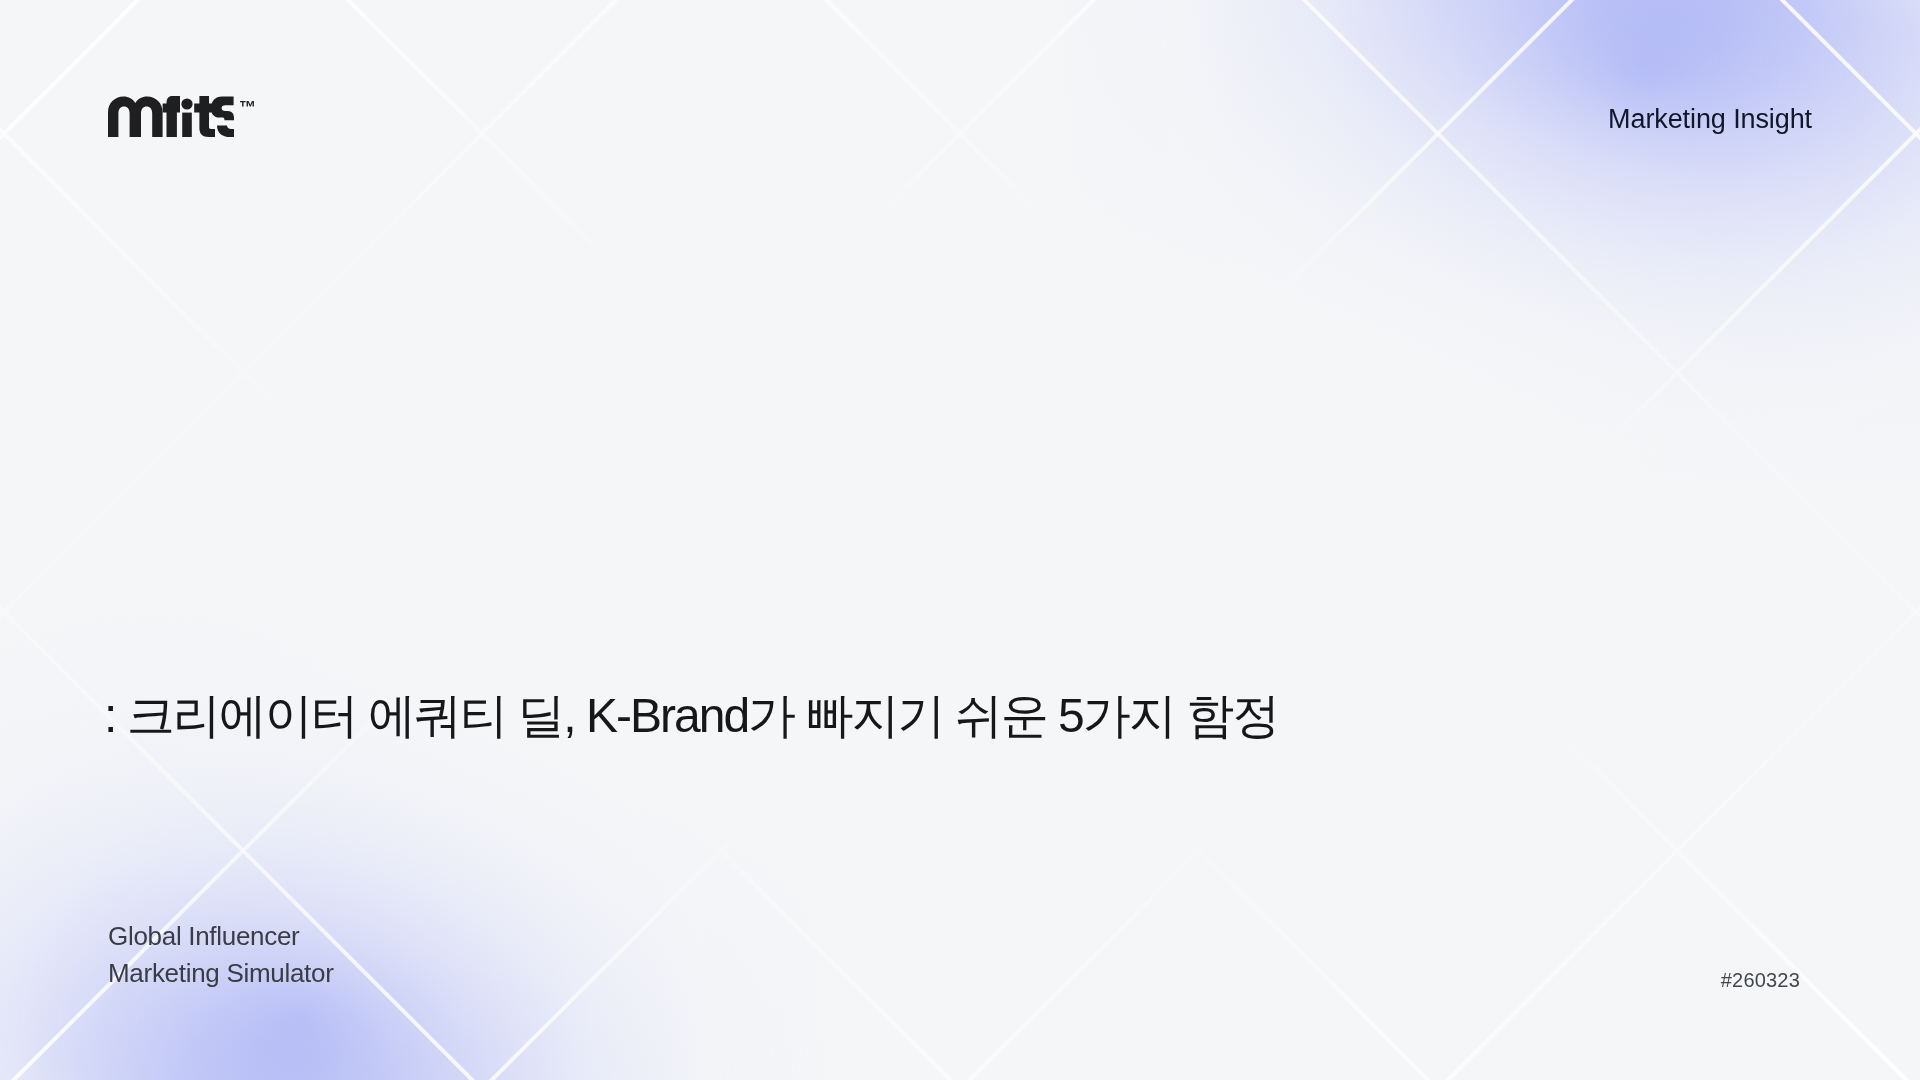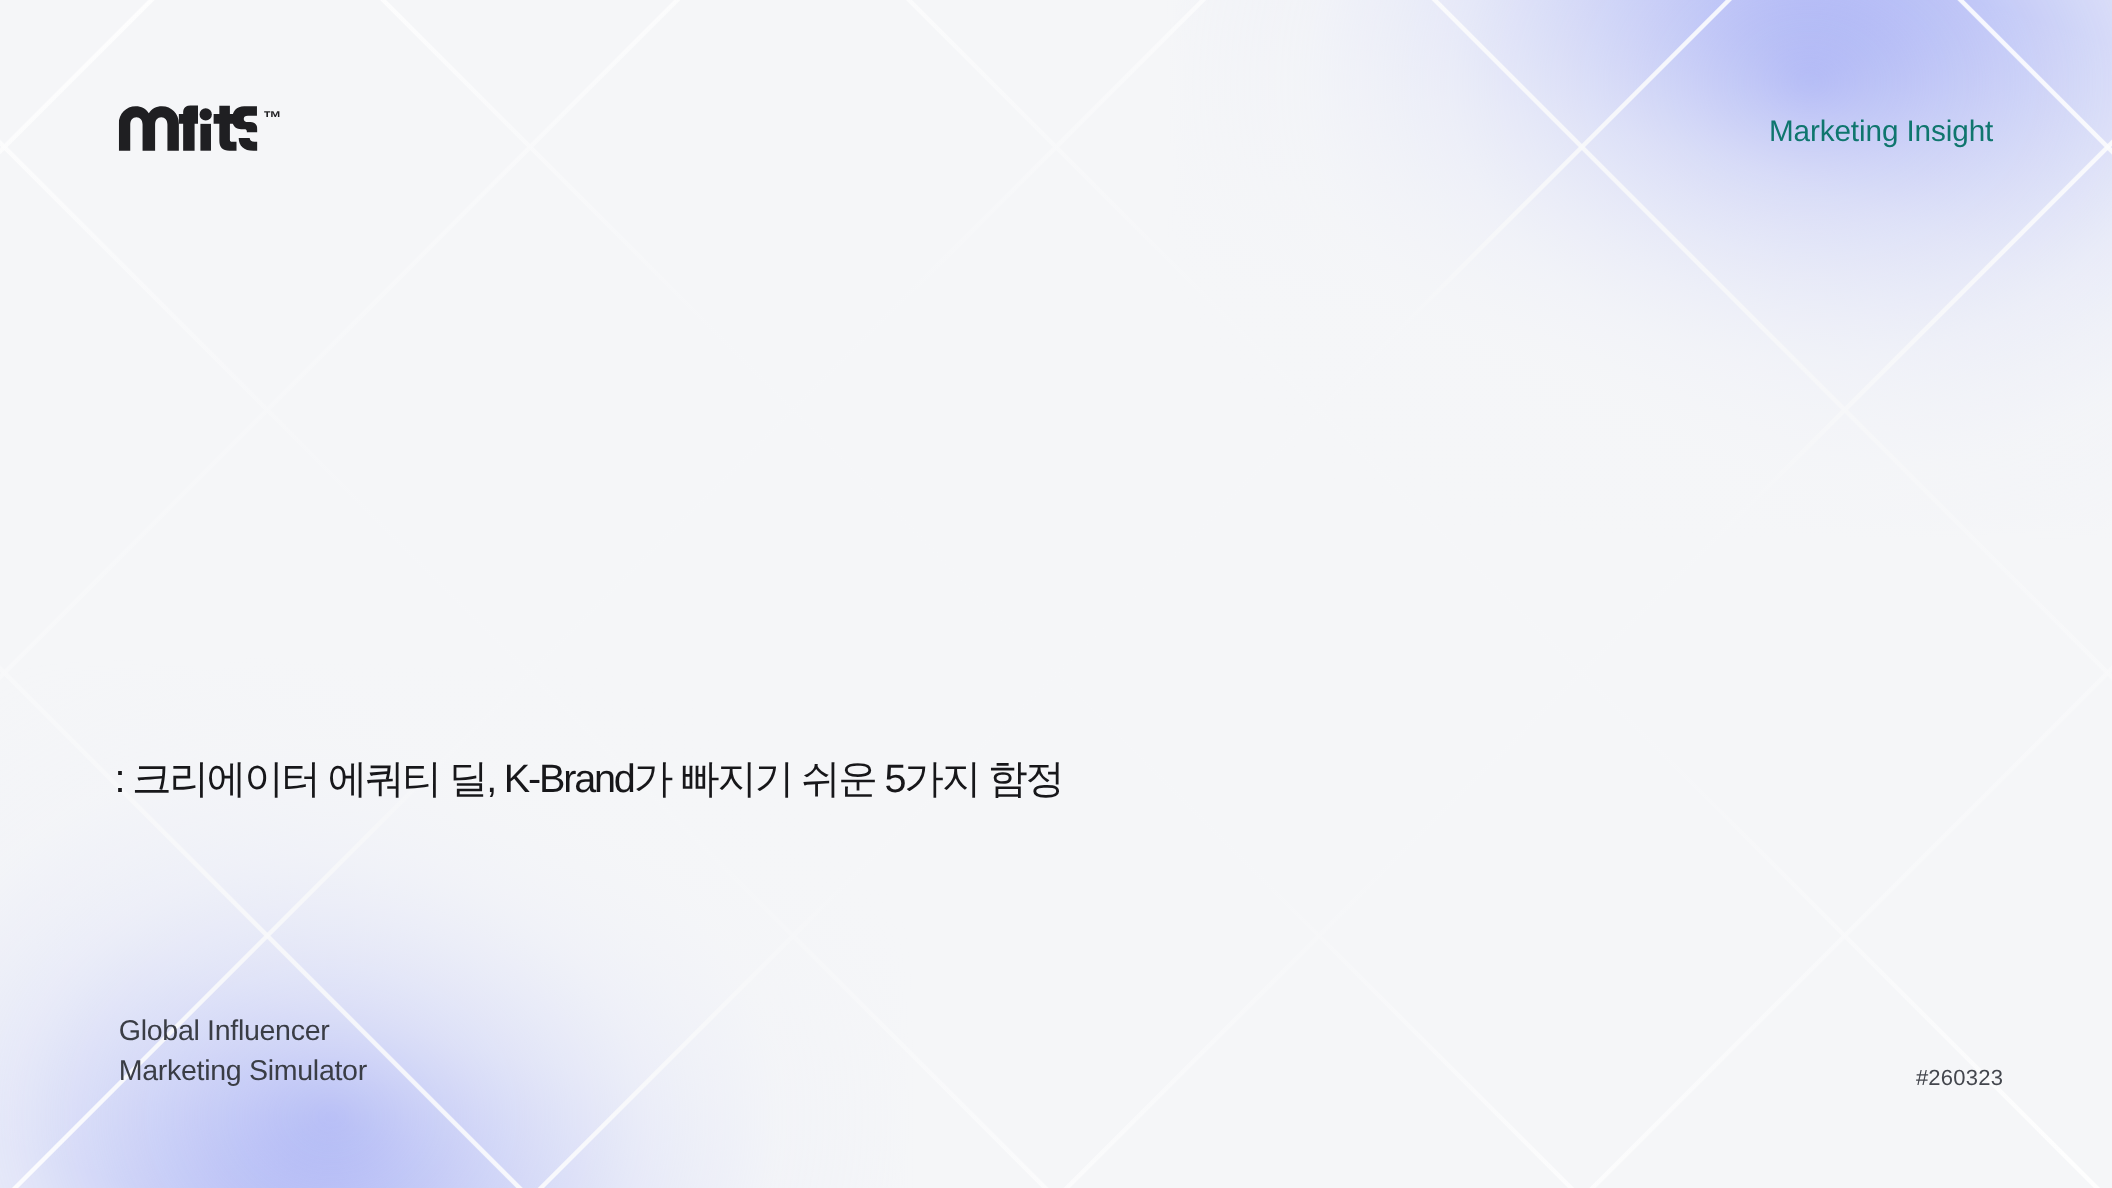--- a/index.html
+++ b/index.html
@@ -124,51 +124,51 @@
     font-weight:700;
     color:#1f1f22;
     letter-spacing:0.5px;
     margin-top:2px;
     margin-left:3px;
   }
 
   .eyebrow {
     font-size:27px;
     font-weight:400;
-    color:#0f766e;
+    color:#0f172a;
     letter-spacing:-0.1px;
   }
 
   .headline {
     position:absolute;
     left:108px;
     top:288px;
     font-size:124px;
     font-weight:800;
     line-height:1.17;
     letter-spacing:-5.5px;
     color:#222226;
     white-space:pre-line;
   }
 
   .subhead {
     position:absolute;
     left:104px;
     top:684px;
-    font-size:36px;
+    font-size:48px;
     font-weight:500;
     letter-spacing:-2px;
     color:#17171a;
     white-space:nowrap;
   }
 
   .footer {
     position:absolute;
     left:108px;
-    right:99px;
+    right:120px;
     bottom:88px;
     display:flex;
     align-items:flex-end;
     justify-content:space-between;
   }
 
   .footer-note {
     font-size:26px;
     font-weight:400;
     line-height:1.42;

